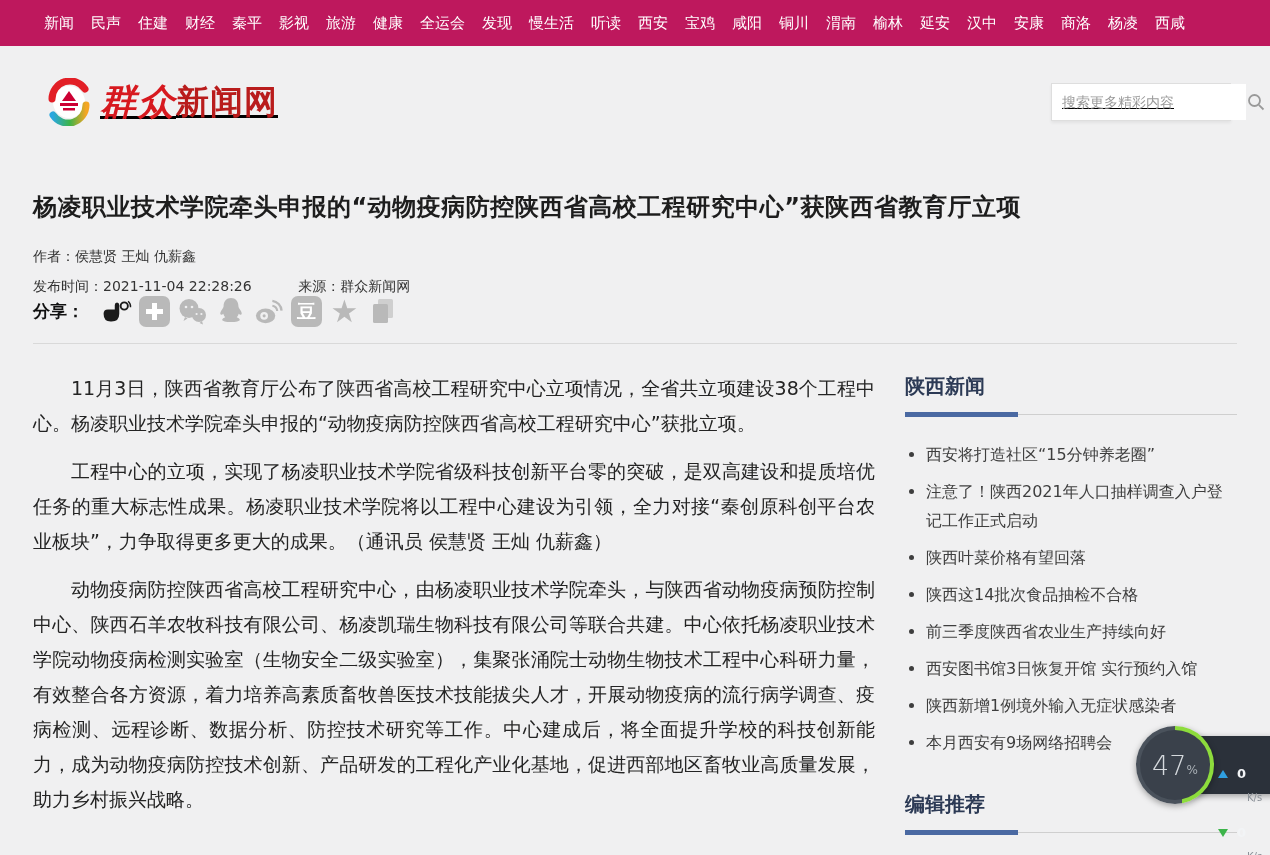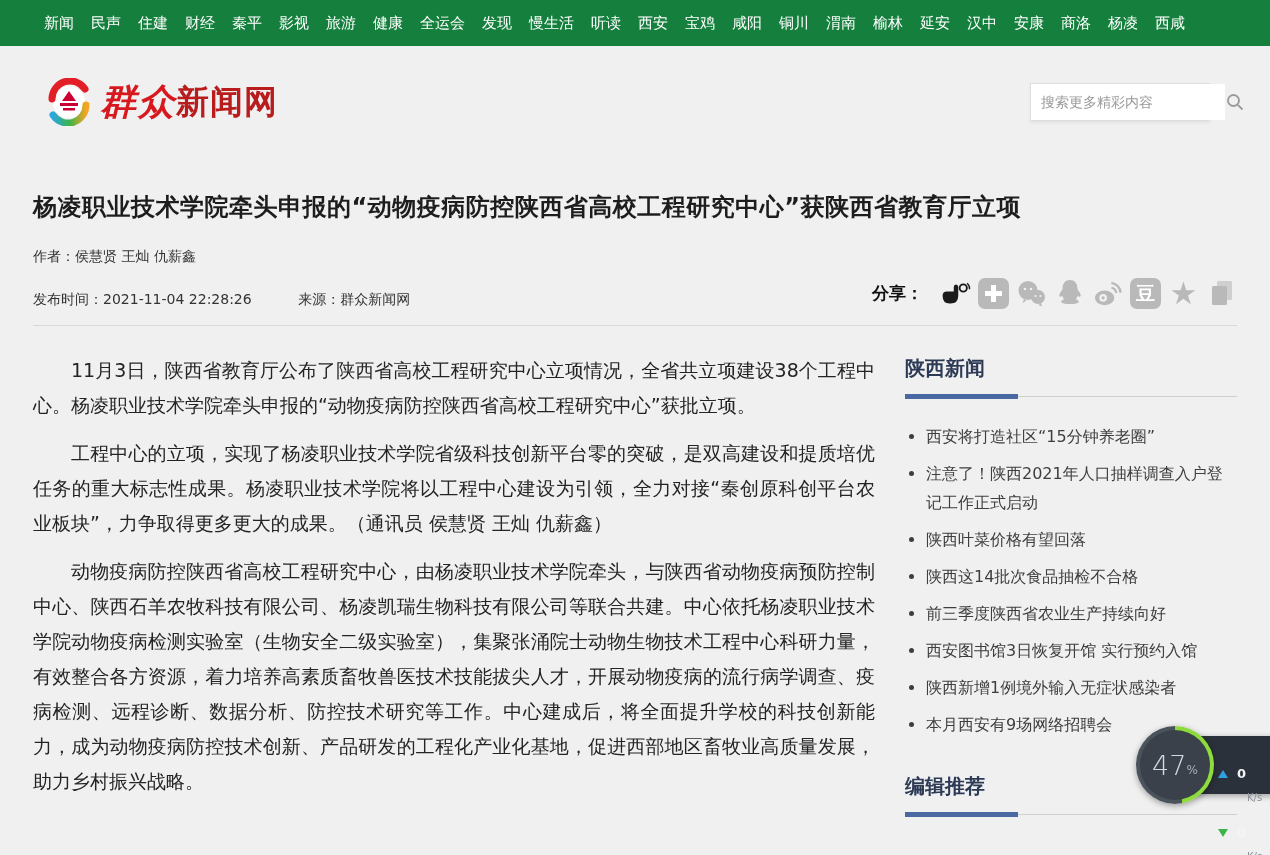--- a/index.html
+++ b/index.html
@@ -4,31 +4,31 @@
 <style>
   * { margin:0; padding:0; box-sizing:border-box; }
   html,body { width:1270px; height:855px; overflow:hidden; }
   body {
     background:#f0f0f1;
     font-family:"DejaVu Sans","Liberation Sans",sans-serif;
     position:relative;
   }
   
   .topnav {
-    height:46px; background:#15803d;
+    height:46px; background:#be185d;
     display:flex; align-items:center; padding-left:44px;
   }
   .nav-item {
     color:#ffffff; font-size:15px; text-decoration:none;
     margin-right:17px; white-space:nowrap; cursor:pointer;
   }
   
   .header {
     height:112px; display:flex; align-items:center;
-    justify-content:space-between; padding:0 60px 0 46px;
+    justify-content:space-between; padding:0 39px 0 46px;text-decoration:underline;
   }
   .logo { display:flex; align-items:center; cursor:pointer; }
   .logo-emblem { width:46px; height:48px; margin-right:8px; }
   .logo-script { font-size:36px; font-weight:bold; font-style:italic; color:#d7191f; letter-spacing:2px; }
   .logo-bold { font-size:33px; font-weight:bold; color:#b91c1c; letter-spacing:1px; }
   .searchbox {
     display:flex; height:38px; width:180px; background:#ffffff;
     border:1px solid #dedede; box-shadow:0 2px 3px rgba(0,0,0,0.06);
   }
   .searchbox input {
@@ -42,21 +42,21 @@
     display:flex; align-items:center; justify-content:center;
   }
   
   .page-title {
     margin:26px 33px 0; font-size:24px; line-height:46px;
     font-weight:bold; color:#1d1d1d; letter-spacing:0.5px;
   }
   .author-row { margin:18px 33px 0; font-size:14px; color:#333; }
   .meta-row {
     margin:12px 33px 0; display:flex; justify-content:space-between;
-    align-items:flex-end; font-size:14px; color:#333;
+    align-items:flex-start; font-size:14px; color:#333;flex-direction:column;
   }
   .meta-left .src { margin-left:42px; }
   .share-row { display:flex; align-items:center; }
   .share-label { font-size:17px; color:#111; font-weight:600; margin-right:10px; }
   .sicon { display:inline-flex; align-items:center; justify-content:center;
            width:31px; height:31px; margin-left:7px; cursor:pointer; }
   .sicon svg { display:block; }
   .icon-plus  { background:#b9b9b9; border-radius:7px; position:relative; }
   .icon-plus::before, .icon-plus::after { content:""; position:absolute; background:#fff; }
   .icon-plus::before { width:17px; height:5px; left:7px; top:13px; }

